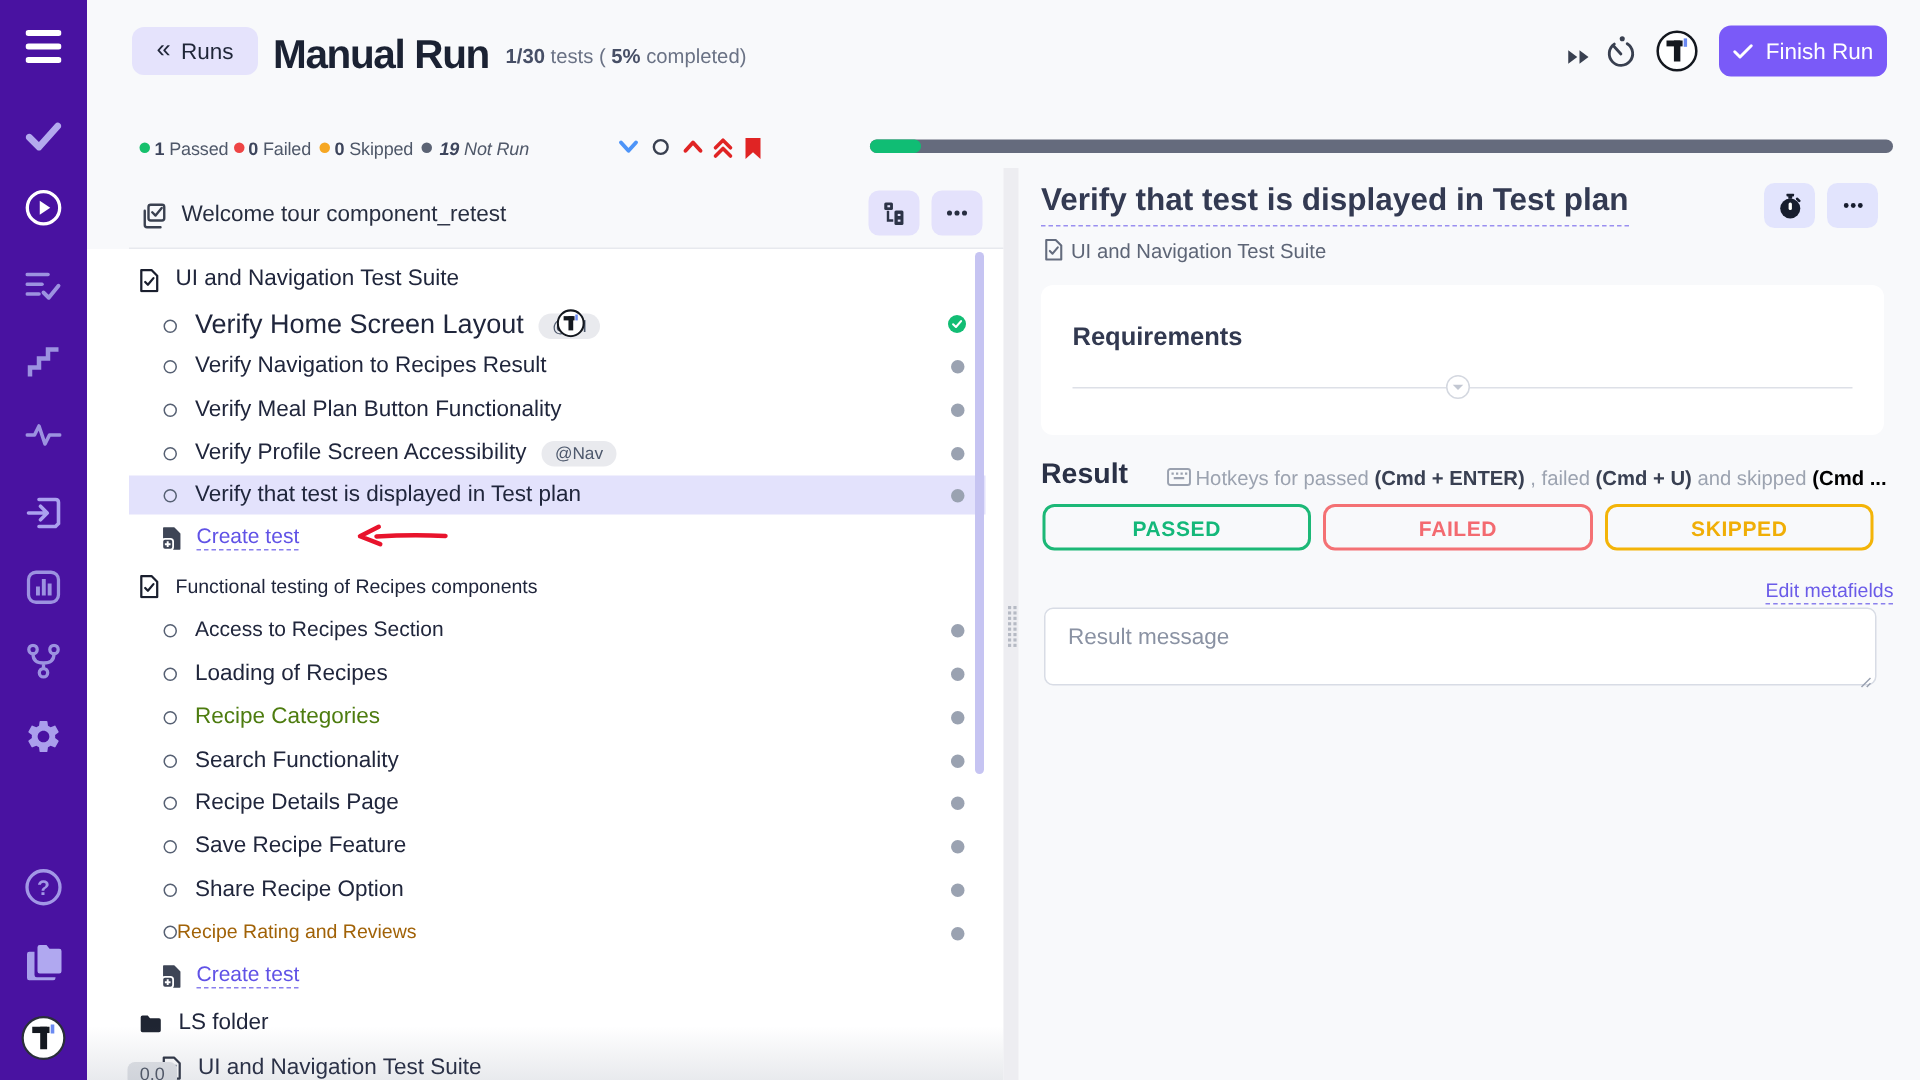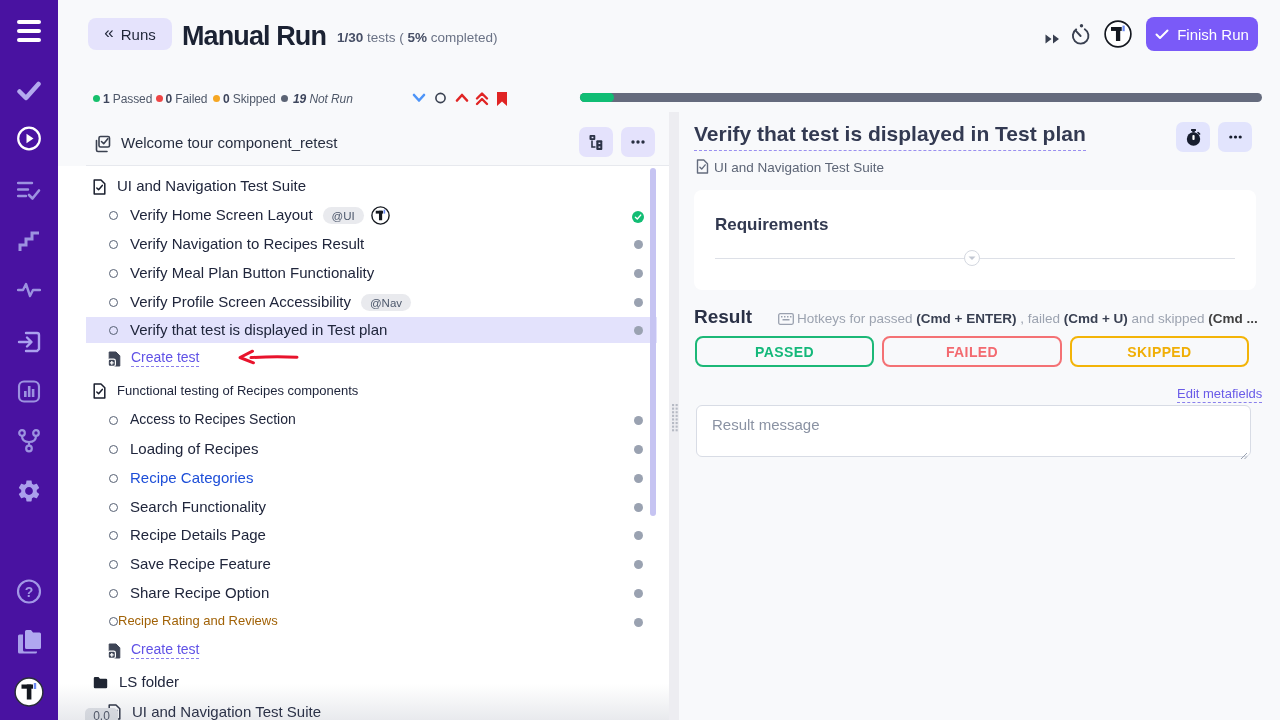--- a/index.html
+++ b/index.html
@@ -162,21 +162,21 @@
       <span style="display:flex;">
         <svg width="13" height="16" viewBox="0 0 13 16">
           <path d="M1.2 1 L8 1 L11.8 4.8 L11.8 15 L1.2 15 Z" stroke="#1a1f2e" stroke-width="1.5" fill="none" stroke-linejoin="round"></path>
           <path d="M3.8 9 L5.6 10.8 L9.3 6.4" stroke="#1a1f2e" stroke-width="1.5" fill="none" stroke-linecap="round" stroke-linejoin="round"></path>
         </svg>
       </span>
       <span style="font-size:15px;color:#20263c;position:relative;top:-1px;">UI and Navigation Test Suite</span>
     </div>
     <div class="abs" style="left:109px;top:207px;display:flex;align-items:center;">
       <span style="width:9px;height:9px;border-radius:50%;border:1.5px solid #566073;"></span>
-      <span style="font-size:15px;color:#20263c;margin-left:12px;position:relative;top:-1px;">Verify Home Screen Layout</span>
+      <span style="font-size:18px;color:#20263c;margin-left:12px;position:relative;top:-1px;">Verify Home Screen Layout</span>
       <span style="background:#e9eaee;border-radius:9px;font-size:11.5px;color:#4d586c;padding:2.5px 9px;margin-left:10px;">@UI</span>
     </div>
     <div class="abs" style="left:632px;top:209px;"><svg width="12" height="12" viewBox="0 0 12 12">
         <circle cx="6" cy="6" r="6" fill="#12bd74"></circle>
         <path d="M3.4 6.2 L5.3 8 L8.7 4.1" stroke="#fff" stroke-width="1.4" fill="none" stroke-linecap="round" stroke-linejoin="round"></path>
       </svg></div>
     <div class="abs" style="left:109px;top:236px;display:flex;align-items:center;">
       <span style="width:9px;height:9px;border-radius:50%;border:1.5px solid #566073;"></span>
       <span style="font-size:15px;color:#20263c;margin-left:12px;position:relative;top:-1px;">Verify Navigation to Recipes Result</span>
     </div>
@@ -221,21 +221,21 @@
       <span style="font-size:14px;color:#20263c;margin-left:12px;position:relative;top:-1px;">Access to Recipes Section</span>
     </div>
     <div class="abs" style="left:633.5px;top:415.5px;width:9px;height:9px;border-radius:50%;background:#9aa2b1;"></div>
     <div class="abs" style="left:109px;top:441px;display:flex;align-items:center;">
       <span style="width:9px;height:9px;border-radius:50%;border:1.5px solid #566073;"></span>
       <span style="font-size:15px;color:#20263c;margin-left:12px;position:relative;top:-1px;">Loading of Recipes</span>
     </div>
     <div class="abs" style="left:633.5px;top:444.5px;width:9px;height:9px;border-radius:50%;background:#9aa2b1;"></div>
     <div class="abs" style="left:109px;top:470px;display:flex;align-items:center;">
       <span style="width:9px;height:9px;border-radius:50%;border:1.5px solid #566073;"></span>
-      <span style="font-size:15px;color:#1d4ed8;margin-left:12px;position:relative;top:-1px;text-align:center;">Recipe Categories</span>
+      <span style="font-size:15px;color:#4d7c0f;margin-left:12px;position:relative;top:-1px;text-align:center;">Recipe Categories</span>
     </div>
     <div class="abs" style="left:633.5px;top:473.5px;width:9px;height:9px;border-radius:50%;background:#9aa2b1;"></div>
     <div class="abs" style="left:109px;top:499px;display:flex;align-items:center;">
       <span style="width:9px;height:9px;border-radius:50%;border:1.5px solid #566073;"></span>
       <span style="font-size:15px;color:#20263c;margin-left:12px;position:relative;top:-1px;">Search Functionality</span>
     </div>
     <div class="abs" style="left:633.5px;top:502.5px;width:9px;height:9px;border-radius:50%;background:#9aa2b1;"></div>
     <div class="abs" style="left:109px;top:527px;display:flex;align-items:center;">
       <span style="width:9px;height:9px;border-radius:50%;border:1.5px solid #566073;"></span>
       <span style="font-size:15px;color:#20263c;margin-left:12px;position:relative;top:-1px;">Recipe Details Page</span>
@@ -357,21 +357,21 @@
 <div class="abs" id="kbd-icon" style="left:778px;top:311px;"><svg width="16" height="12" viewBox="0 0 16 12">
       <rect x="0.7" y="0.7" width="14.6" height="10.6" rx="1.5" stroke="#9aa1af" stroke-width="1.3" fill="none"></rect>
       <g fill="#9aa1af">
         <rect x="3" y="3" width="1.5" height="1.5"></rect>
         <rect x="6" y="3" width="1.5" height="1.5"></rect>
         <rect x="9" y="3" width="1.5" height="1.5"></rect>
         <rect x="12" y="3" width="1.5" height="1.5"></rect>
         <rect x="4.5" y="6" width="7" height="1.5"></rect>
       </g>
     </svg></div>
-<div class="abs" style="left:797px;top:311px;font-size:13.5px;color:#9ca3b0;white-space:nowrap;">Hotkeys for passed <b style="color:#394052;">(Cmd + ENTER)</b> , failed <b style="color:#394052;">(Cmd + U)</b> and skipped <b style="color:#404040;text-align:right;">(Cmd ...</b></div>
+<div class="abs" style="left:797px;top:311px;font-size:13.5px;color:#9ca3b0;white-space:nowrap;">Hotkeys for passed <b style="color:#394052;">(Cmd + ENTER)</b> , failed <b style="color:#394052;">(Cmd + U)</b> and skipped <b style="color:#000000;text-align:right;">(Cmd ...</b></div>
 
 <div class="abs" style="left:695px;top:336px;width:179px;height:31px;border:2px solid #1cb877;border-radius:8px;color:#14b87a;font-size:14px;font-weight:bold;letter-spacing:0.4px;display:flex;align-items:center;justify-content:center;">PASSED</div>
 <div class="abs" style="left:882px;top:336px;width:180px;height:31px;border:2px solid #f47174;border-radius:8px;color:#f36a70;font-size:14px;font-weight:bold;letter-spacing:0.4px;display:flex;align-items:center;justify-content:center;">FAILED</div>
 <div class="abs" style="left:1070px;top:336px;width:179px;height:31px;border:2px solid #f3b408;border-radius:8px;color:#f0ae06;font-size:14px;font-weight:bold;letter-spacing:0.4px;display:flex;align-items:center;justify-content:center;">SKIPPED</div>
 
 <div class="abs" style="left:1177px;top:386px;font-size:13px;color:#6a5be8;border-bottom:1px dashed #8a80ed;padding-bottom:1px;">Edit metafields</div>
 
 <div class="abs" style="left:696px;top:405px;width:555px;height:52px;background:#fff;border:1px solid #d8dce5;border-radius:6px;"></div>
 <div class="abs" style="left:712px;top:416px;font-size:15px;color:#8a92a3;">Result message</div>
 <div class="abs" style="left:1240px;top:446px;">

